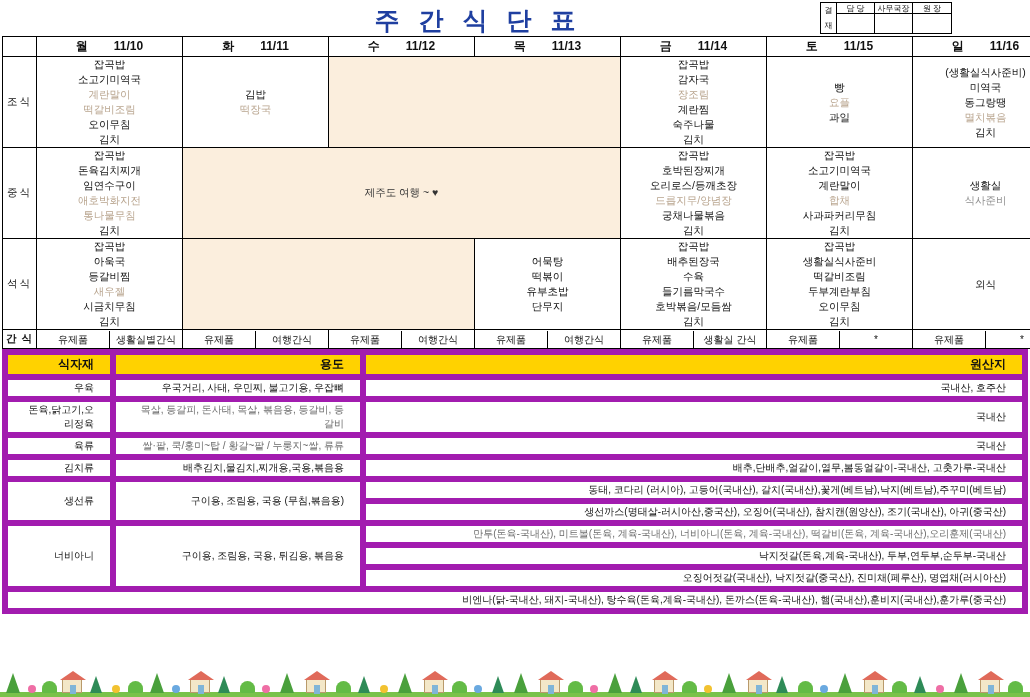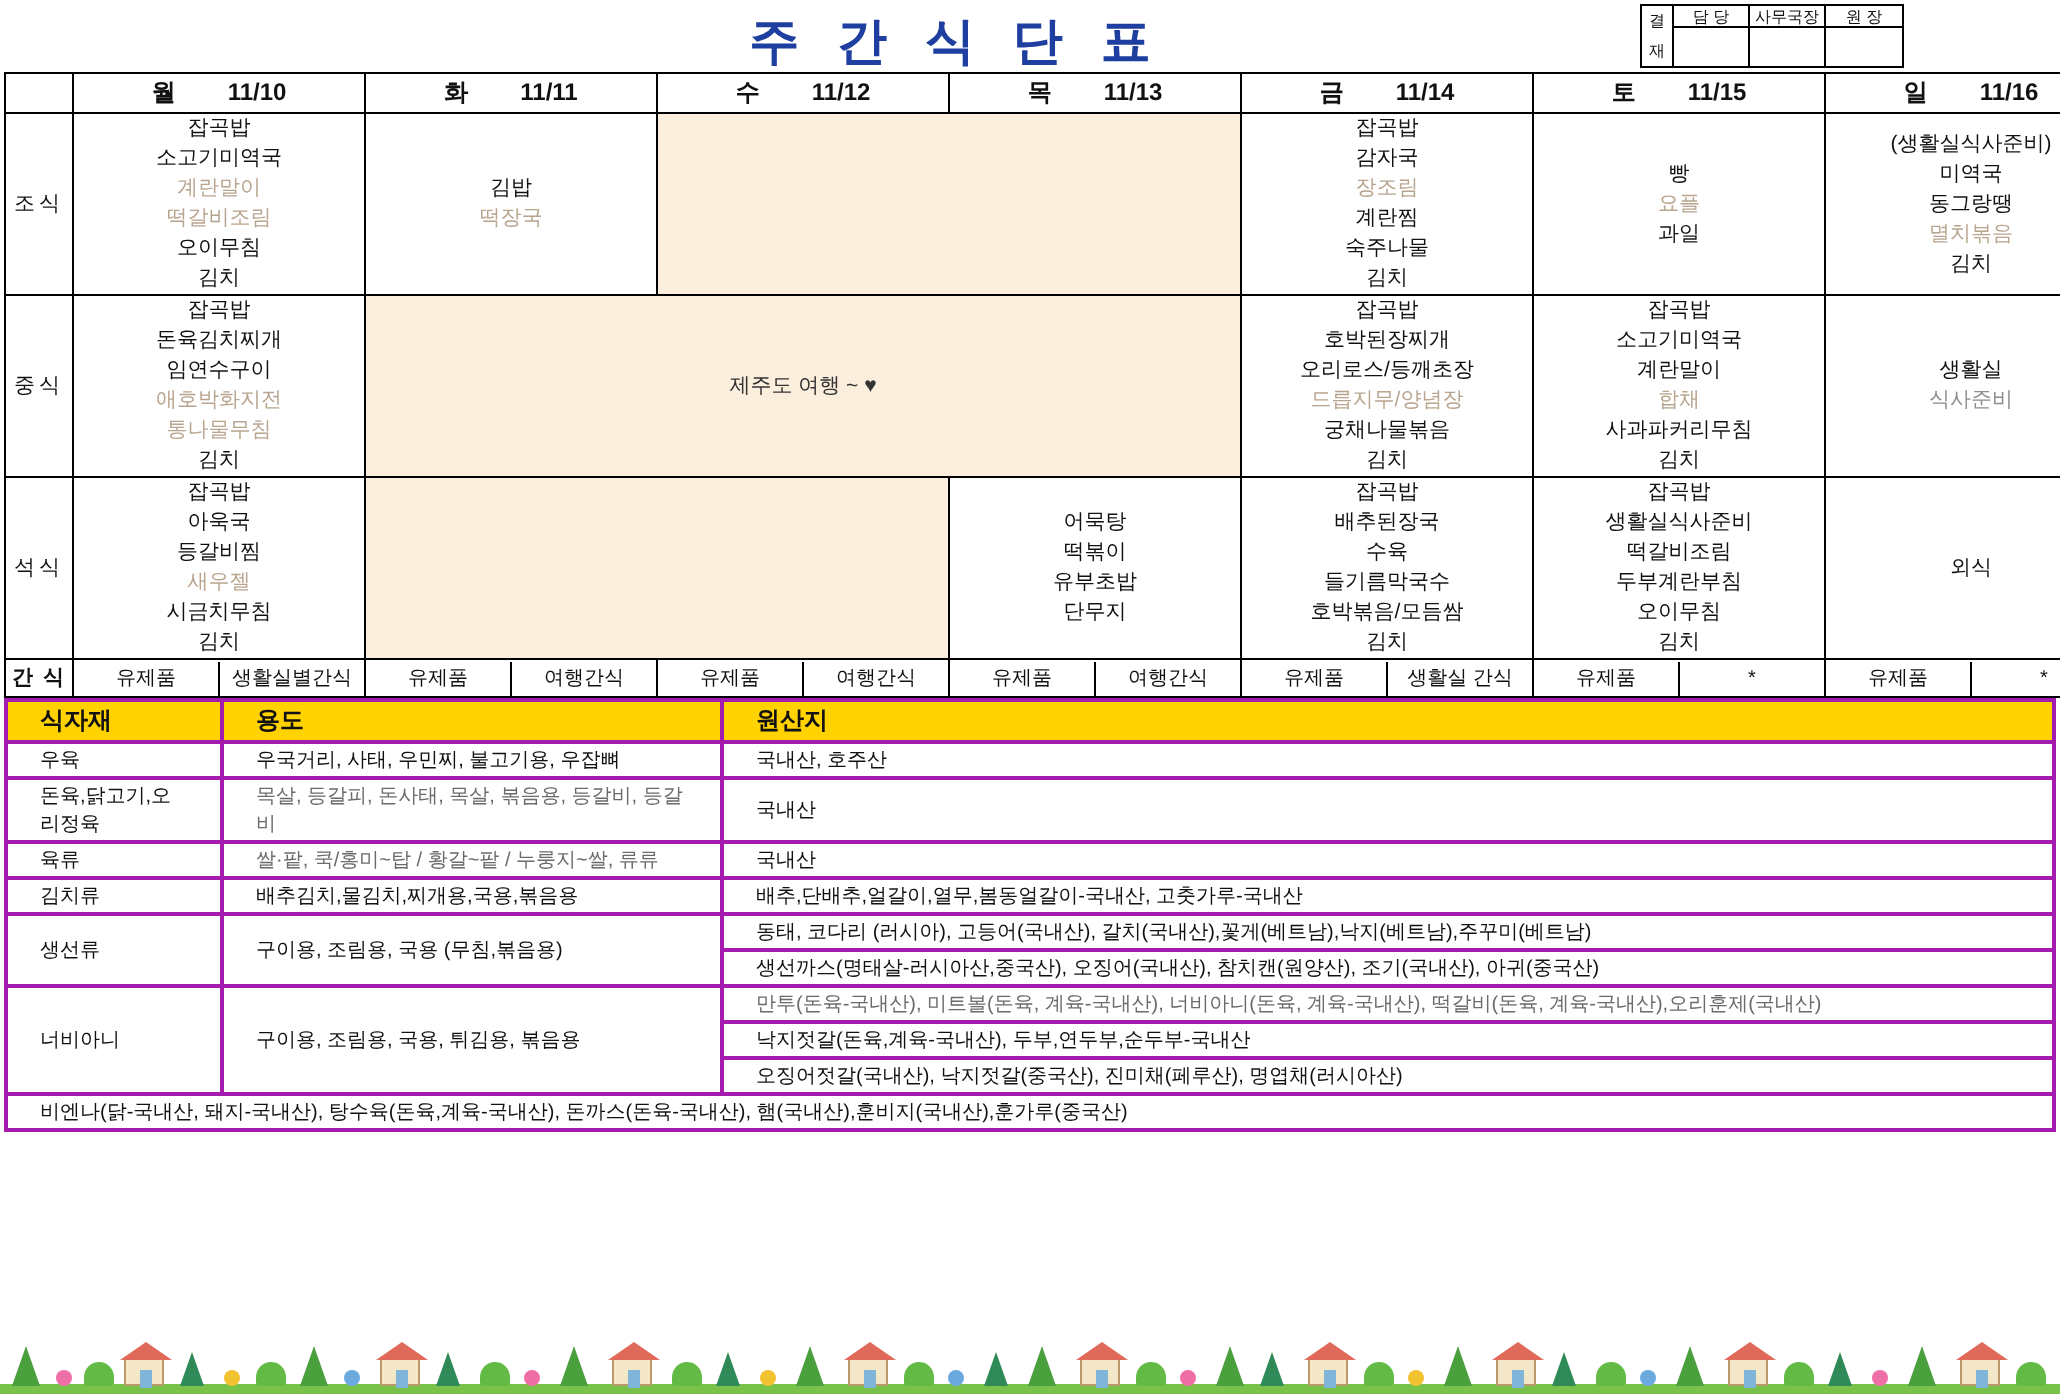--- a/index.html
+++ b/index.html
@@ -143,22 +143,22 @@
   td.snackpair .pair > span:last-child { border-right: none; }
 
   
   table.origin {
     border-collapse: collapse;
     width: 1026px;
     margin-left: 2px;
     table-layout: fixed;
   }
   table.origin td, table.origin th {
-    border: 2px solid #a21caf;
-    text-align: left;
+    border: 6px solid #a21caf;
+    text-align: right;
     vertical-align: middle;
     font-size: 10px;
     padding: 1px 16px;
   }
   table.origin thead th {
     background: #ffd200;
     font-weight: bold;
     font-size: 12px;
     height: 18px;
   }

